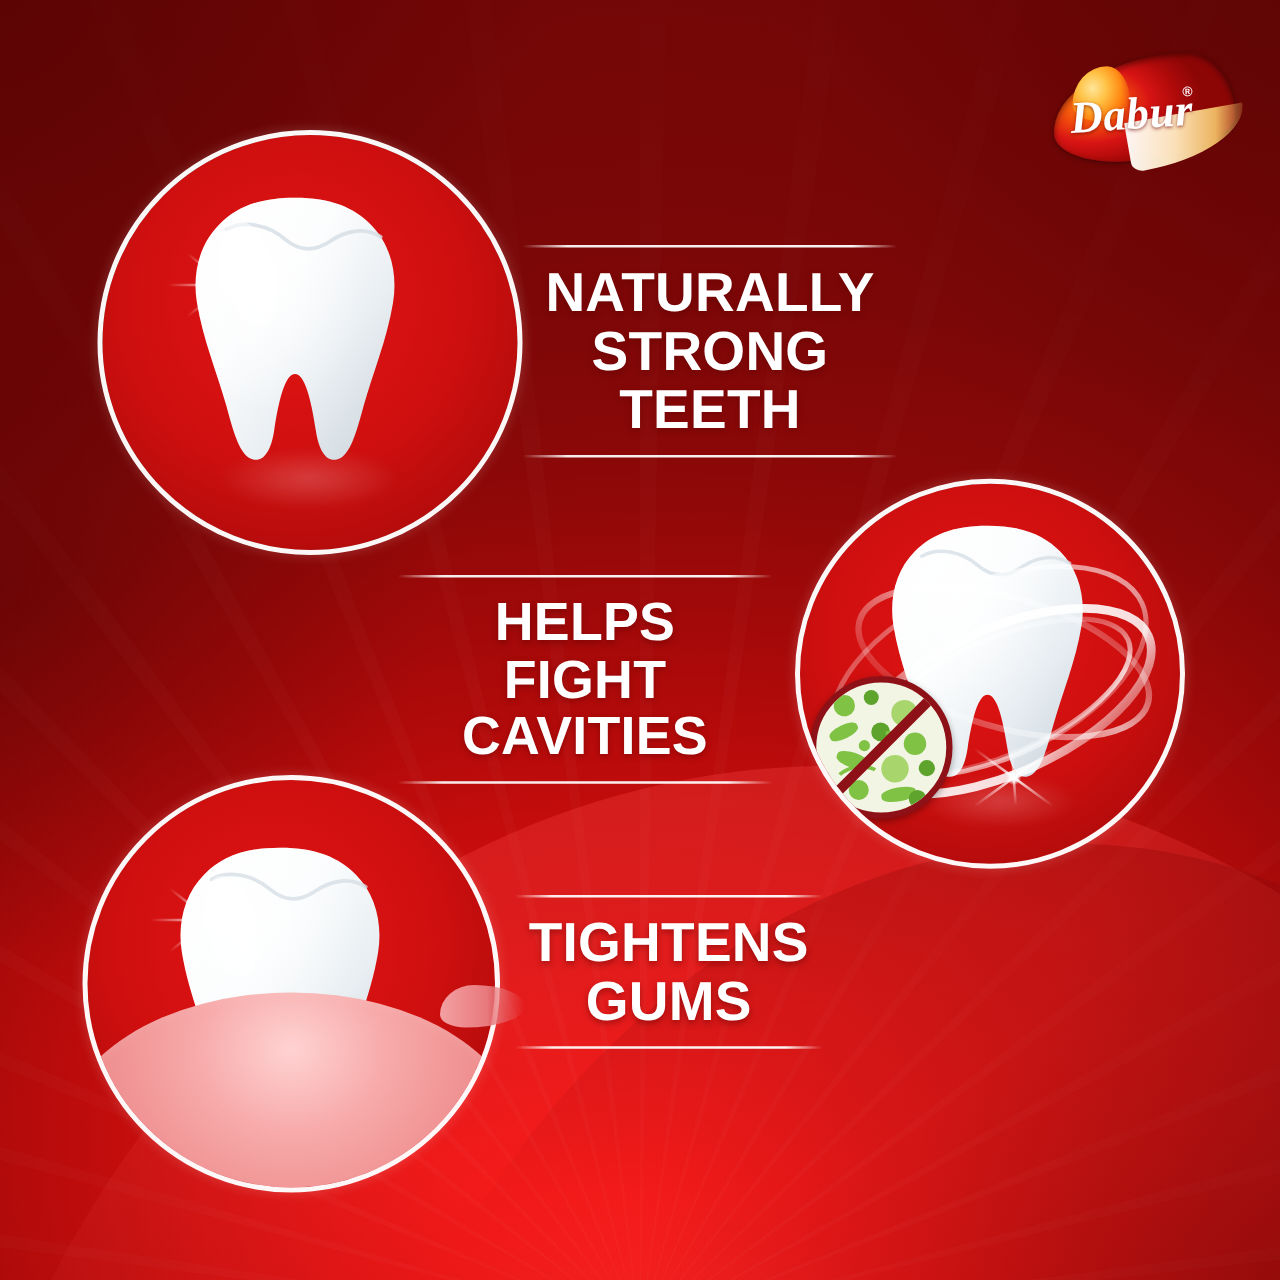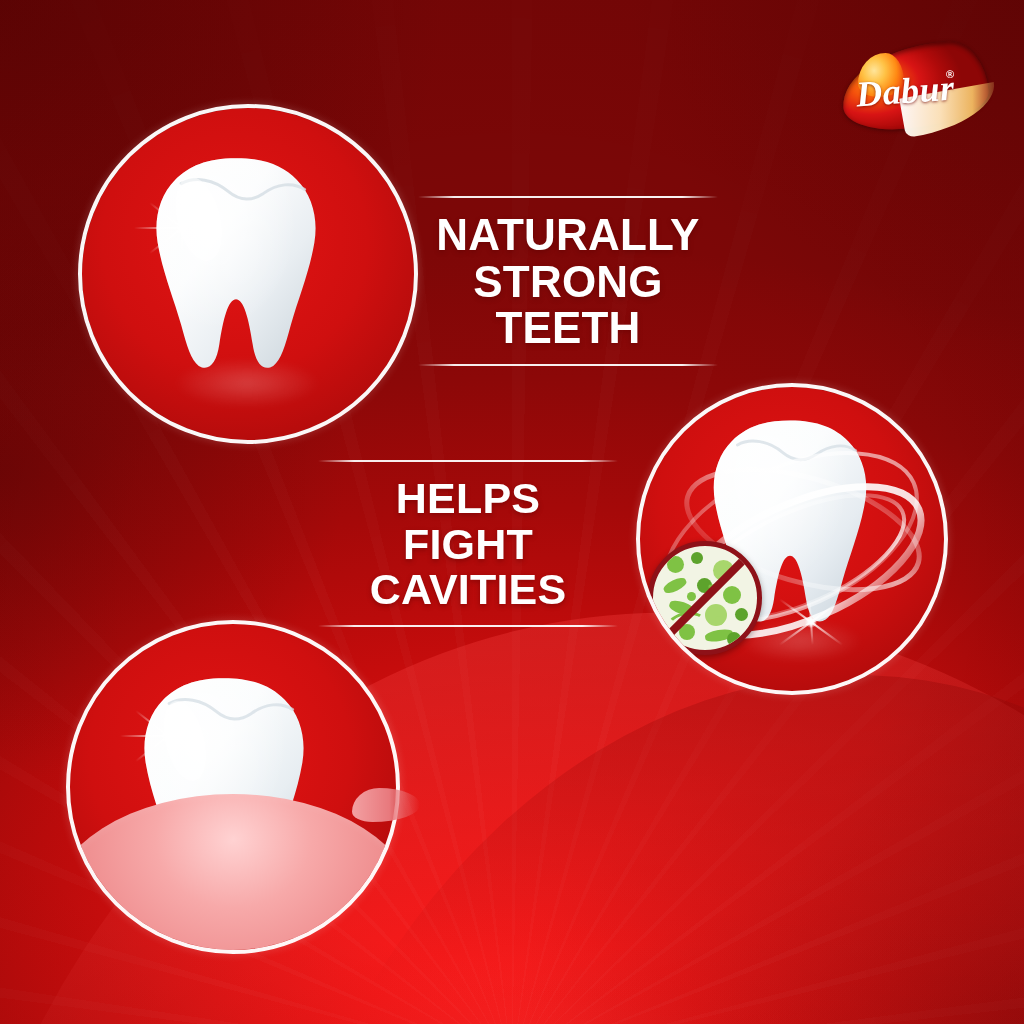--- a/index.html
+++ b/index.html
@@ -428,14 +428,20 @@
     <div class="rule"></div>
   </div>
 
   <div class="feature-text" id="text-1">
     <div class="rule"></div>
     <div class="label">NATURALLY
 STRONG TEETH</div>
     <div class="rule"></div>
   </div>
 
+  <div class="feature-text" id="text-3">
+    <div class="rule"></div>
+    <div class="label">TIGHTENS
+GUMS</div>
+    <div class="rule"></div>
+  </div>
 
 </div>
 
 </body></html>

